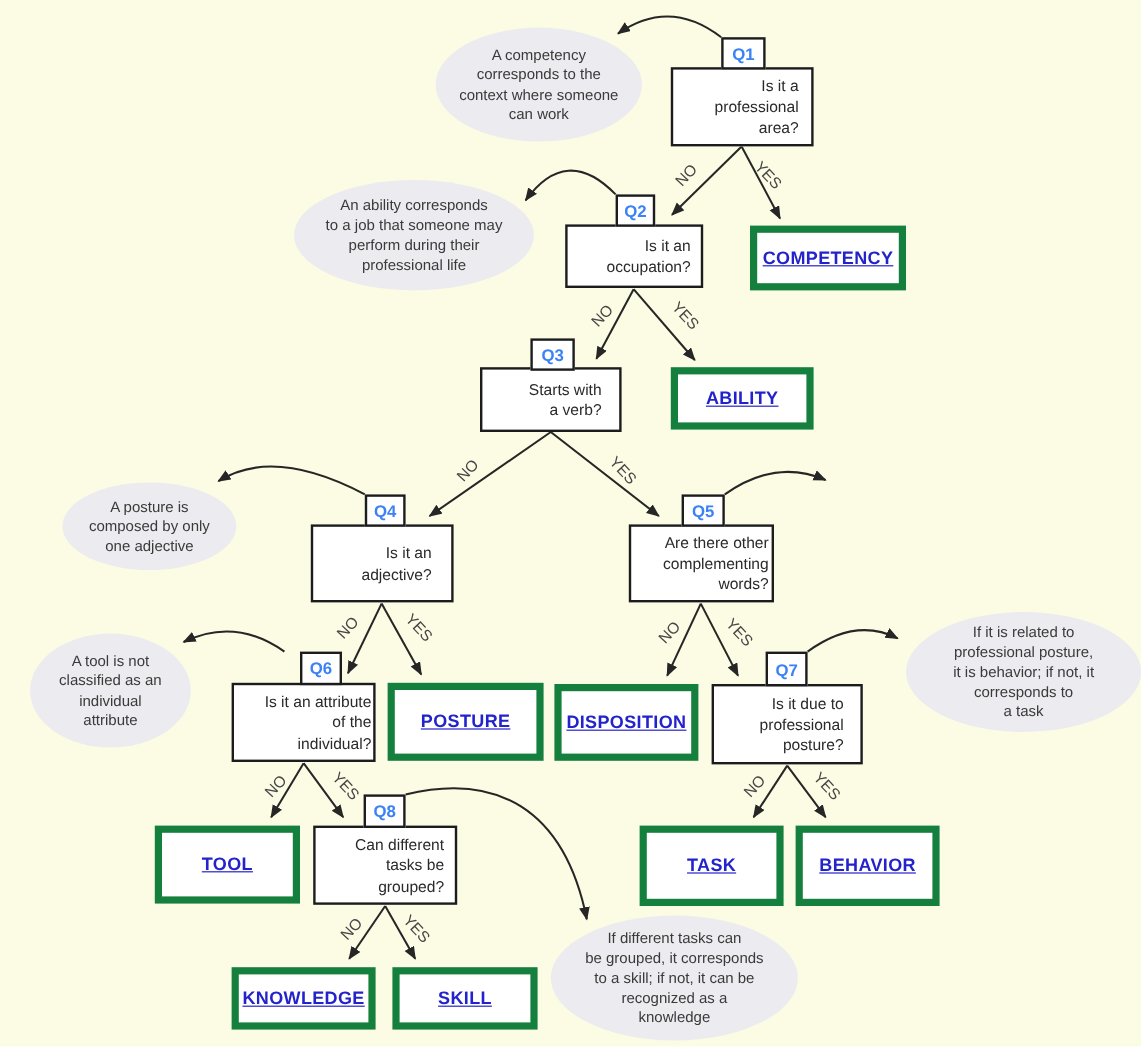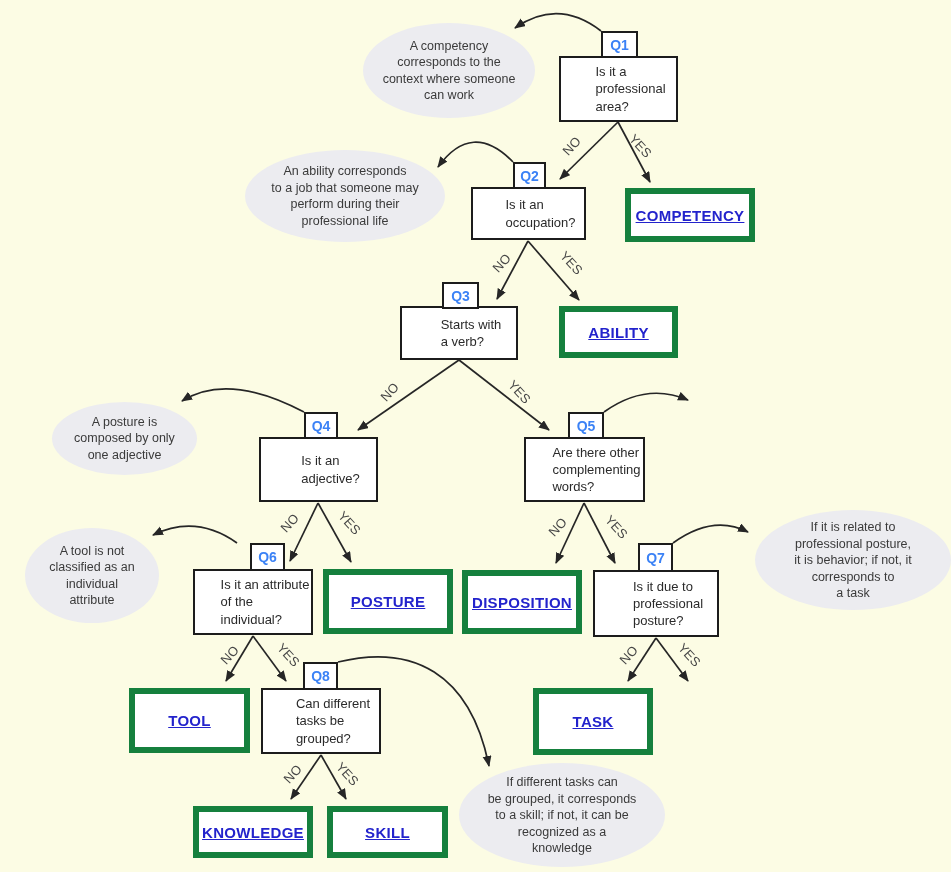--- a/index.html
+++ b/index.html
@@ -2,21 +2,21 @@
 <html><head>
 <meta charset="utf-8">
 <style>
   html,body{margin:0;padding:0;background:#ffffff;font-family:"Liberation Sans",sans-serif;}
   .stage{position:relative;width:951px;height:883px;background:#ffffff;overflow:hidden;}
   .paper{position:absolute;left:0;top:0;width:951px;height:872px;background:#FCFCE4;}
   svg.wires{position:absolute;left:0;top:0;}
   svg.wires path{stroke:#262626;stroke-width:1.7;fill:none;}
   .elbl{font-size:13px;fill:#474747;text-anchor:middle;}
   .node{position:absolute;box-sizing:border-box;display:flex;align-items:center;justify-content:center;}
-  .qbox{background:#ffffff;border:2px solid #1c1c1c;text-align:left;font-size:13px;line-height:1.32;color:#2a2a2a;white-space:pre-line;padding-left:24px;}
+  .qbox{background:#ffffff;border:2px solid #1c1c1c;text-align:right;font-size:13px;line-height:1.32;color:#2a2a2a;white-space:pre-line;padding-left:24px;}
   .qtab{background:#ffffff;border:2px solid #1c1c1c;font-weight:bold;font-size:14px;color:#3b82f6;}
   .result{background:#ffffff;border:6px solid #15803d;font-weight:bold;font-size:15px;color:#2323CC;text-decoration:underline;letter-spacing:.3px;cursor:pointer;}
   .bubble{position:absolute;background:#ECECF0;border-radius:50%;}
   .btxt{position:absolute;left:50%;top:50%;transform:translate(-50%,-50%);white-space:pre-line;text-align:center;font-size:12.5px;line-height:1.32;color:#3a3a3a;width:max-content;}
   
   .n-q1{left:559px;top:56px;width:119px;height:66px}   .t-q1{left:601px;top:31px;width:37px;height:27px}
   .n-q2{left:471px;top:187px;width:115px;height:53px}  .t-q2{left:513px;top:162px;width:33px;height:27px}
   .n-q3{left:400px;top:306px;width:118px;height:54px}  .t-q3{left:442px;top:282px;width:37px;height:27px}
   .n-q4{left:259px;top:437px;width:119px;height:65px}  .t-q4{left:304px;top:412px;width:34px;height:27px}
   .n-q5{left:524px;top:437px;width:121px;height:65px}  .t-q5{left:568px;top:412px;width:36px;height:27px}
@@ -165,15 +165,16 @@
 tasks be
 grouped?</div>
   <div class="node qtab t-q8">Q8</div>
 
   <div class="node result r-competency">COMPETENCY</div>
   <div class="node result r-ability">ABILITY</div>
   <div class="node result r-posture">POSTURE</div>
   <div class="node result r-disposition">DISPOSITION</div>
   <div class="node result r-tool">TOOL</div>
   <div class="node result r-task">TASK</div>
+  <div class="node result r-behavior">BEHAVIOR</div>
   <div class="node result r-knowledge">KNOWLEDGE</div>
   <div class="node result r-skill">SKILL</div>
 </div>
 
 </body></html>

